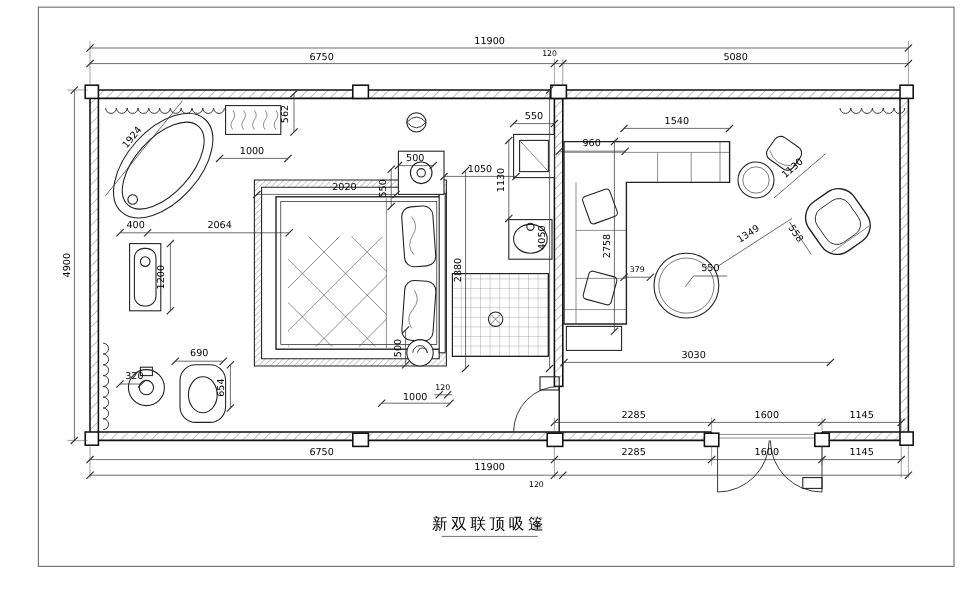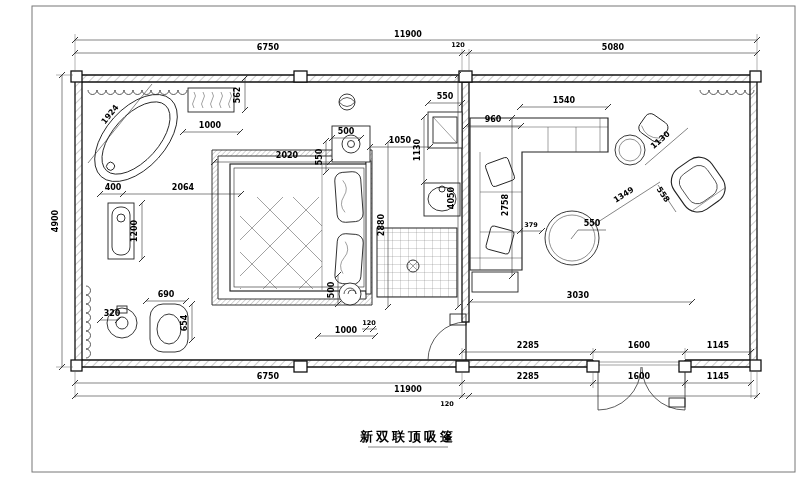--- a/index.html
+++ b/index.html
@@ -1,17 +1,17 @@
 <!DOCTYPE html>
 <html><head>
 <meta charset="utf-8">
 <style>
   html,body{margin:0;padding:0;background:#ffffff;}
   body{font-family:"DejaVu Sans",sans-serif;}
-  .stage{position:relative;width:807px;height:501px;background:#fff;overflow:hidden;font-weight:bold;}
+  .stage{position:relative;width:807px;height:501px;background:#fff;overflow:hidden;}
   svg{display:block;}
   .wall{fill:url(#wallhatch);stroke:#111;stroke-width:1.3;fill-rule:evenodd;}
   .col{fill:#fff;stroke:#111;stroke-width:1.3;}
   .furn{stroke:#222;stroke-width:0.9;fill:#fff;}
   .furnN{stroke:#222;stroke-width:0.9;fill:none;}
   .thick{stroke:#111;stroke-width:1.15;fill:none;}
   .thin{stroke:#444;stroke-width:0.5;fill:none;}
   .dimline{stroke:#333;stroke-width:0.6;fill:none;}
   .ext{stroke:#555;stroke-width:0.45;fill:none;}
   .deco{stroke:#333;stroke-width:0.8;fill:none;}

